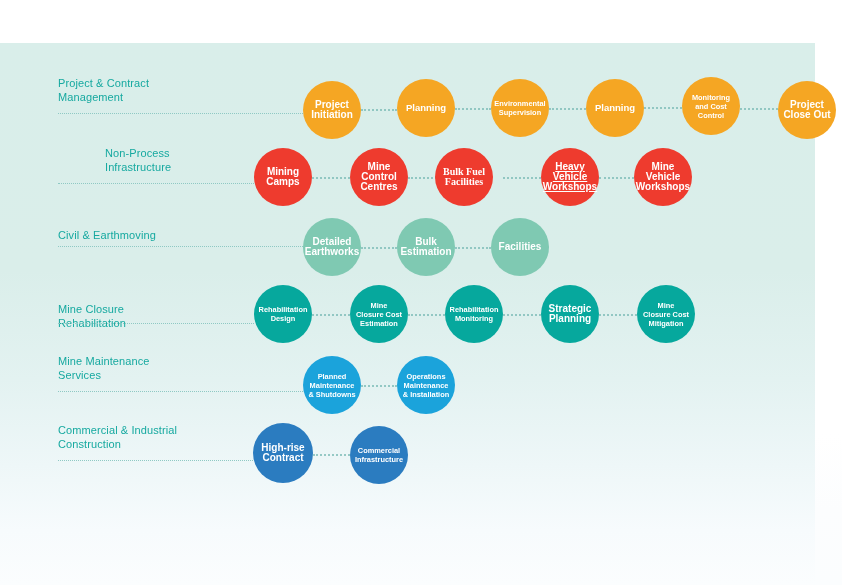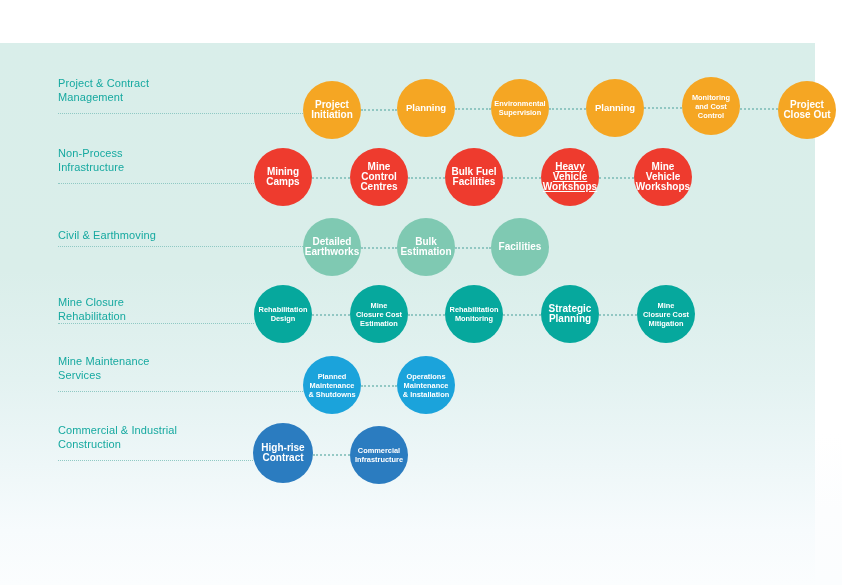--- a/index.html
+++ b/index.html
@@ -137,54 +137,54 @@
         <div class="node s-sml" style="left: 491px; top: 79px; width: 58px; height: 58px; background: rgb(245, 166, 35);">Environmental
 Supervision</div>
         <div class="node s-big" style="left: 586px; top: 79px; width: 58px; height: 58px; background: rgb(245, 166, 35);">Planning</div>
         <div class="node s-sml" style="left: 682px; top: 77px; width: 58px; height: 58px; background: rgb(245, 166, 35);">Monitoring
 and Cost
 Control</div>
         <div class="node s-mid" style="left: 778px; top: 81px; width: 58px; height: 58px; background: rgb(245, 166, 35);">Project
 Close Out</div>
       </div>
       <div class="row">
-        <div class="row-title" style="top: 147px;">Non-Process
+        <div class="row-title" style="top: 147px; margin-left: 47px;">Non-Process
 Infrastructure</div>
         <div class="row-rule" style="top: 183px; width: 196px;"></div>
         <div class="connector" style="left: 312px; width: 38px; top: 177px;"></div>
         <div class="connector" style="left: 408px; width: 37px; top: 177px;"></div>
         <div class="connector" style="left: 503px; width: 38px; top: 177px;"></div>
         <div class="connector" style="left: 599px; width: 35px; top: 177px;"></div>
         <div class="node s-mid" style="left: 254px; top: 148px; width: 58px; height: 58px; background: rgb(238, 59, 46);">Mining
 Camps</div>
         <div class="node s-mid" style="left: 350px; top: 148px; width: 58px; height: 58px; background: rgb(238, 59, 46);">Mine
 Control
 Centres</div>
-        <div class="node s-mid" style="left: 445px; top: 148px; width: 58px; height: 58px; background: rgb(238, 59, 46);">Bulk Fuel
+        <div class="node s-mid" style="left: 435px; top: 148px; width: 58px; height: 58px; background: rgb(238, 59, 46); font-family: Liberation Serif, serif;">Bulk Fuel
 Facilities</div>
         <div class="node s-mid" style="left: 541px; top: 148px; width: 58px; height: 58px; background: rgb(238, 59, 46); text-decoration: underline;">Heavy
 Vehicle
 Workshops</div>
         <div class="node s-mid" style="left: 634px; top: 148px; width: 58px; height: 58px; background: rgb(238, 59, 46);">Mine
 Vehicle
 Workshops</div>
       </div>
       <div class="row">
         <div class="row-title" style="top: 229px; text-align: right;">Civil &amp; Earthmoving</div>
         <div class="row-rule" style="top: 246px; width: 245px;"></div>
         <div class="connector" style="left: 361px; width: 36px; top: 247px;"></div>
         <div class="connector" style="left: 455px; width: 36px; top: 247px;"></div>
         <div class="node s-mid" style="left: 303px; top: 218px; width: 58px; height: 58px; background: rgb(127, 201, 178);">Detailed
 Earthworks</div>
         <div class="node s-mid" style="left: 397px; top: 218px; width: 58px; height: 58px; background: rgb(127, 201, 178);">Bulk
 Estimation</div>
         <div class="node s-mid" style="left: 491px; top: 218px; width: 58px; height: 58px; background: rgb(127, 201, 178);">Facilities</div>
       </div>
       <div class="row">
-        <div class="row-title" style="top: 296px;">Mine Closure
+        <div class="row-title" style="top: 303px;">Mine Closure
 Rehabilitation</div>
         <div class="row-rule" style="top: 323px; width: 196px;"></div>
         <div class="connector" style="left: 312px; width: 38px; top: 314px;"></div>
         <div class="connector" style="left: 408px; width: 37px; top: 314px;"></div>
         <div class="connector" style="left: 503px; width: 38px; top: 314px;"></div>
         <div class="connector" style="left: 599px; width: 38px; top: 314px;"></div>
         <div class="node s-sml" style="left: 254px; top: 285px; width: 58px; height: 58px; background: rgb(6, 168, 157);">Rehabilitation
 Design</div>
         <div class="node s-sml" style="left: 350px; top: 285px; width: 58px; height: 58px; background: rgb(6, 168, 157);">Mine
 Closure Cost

